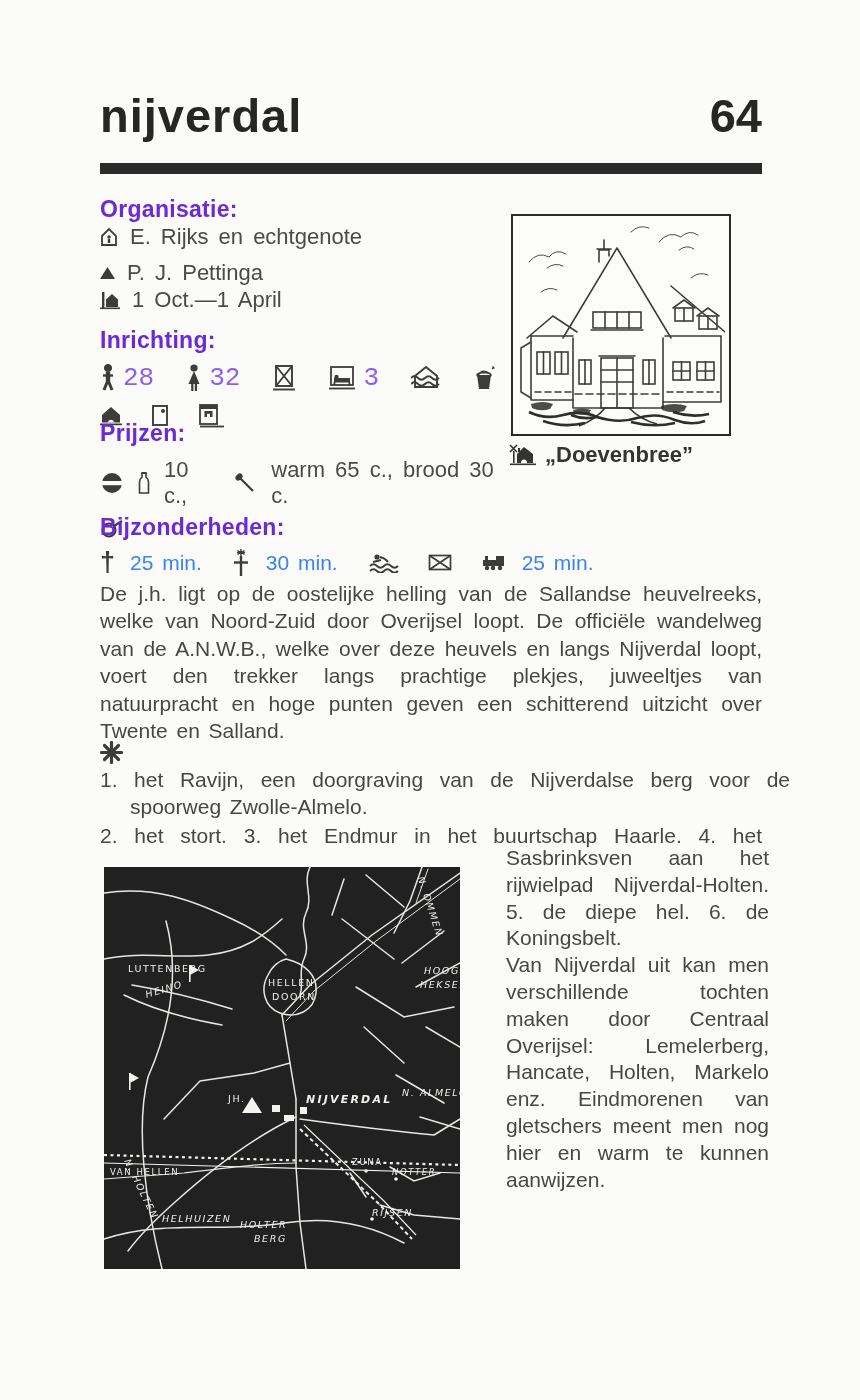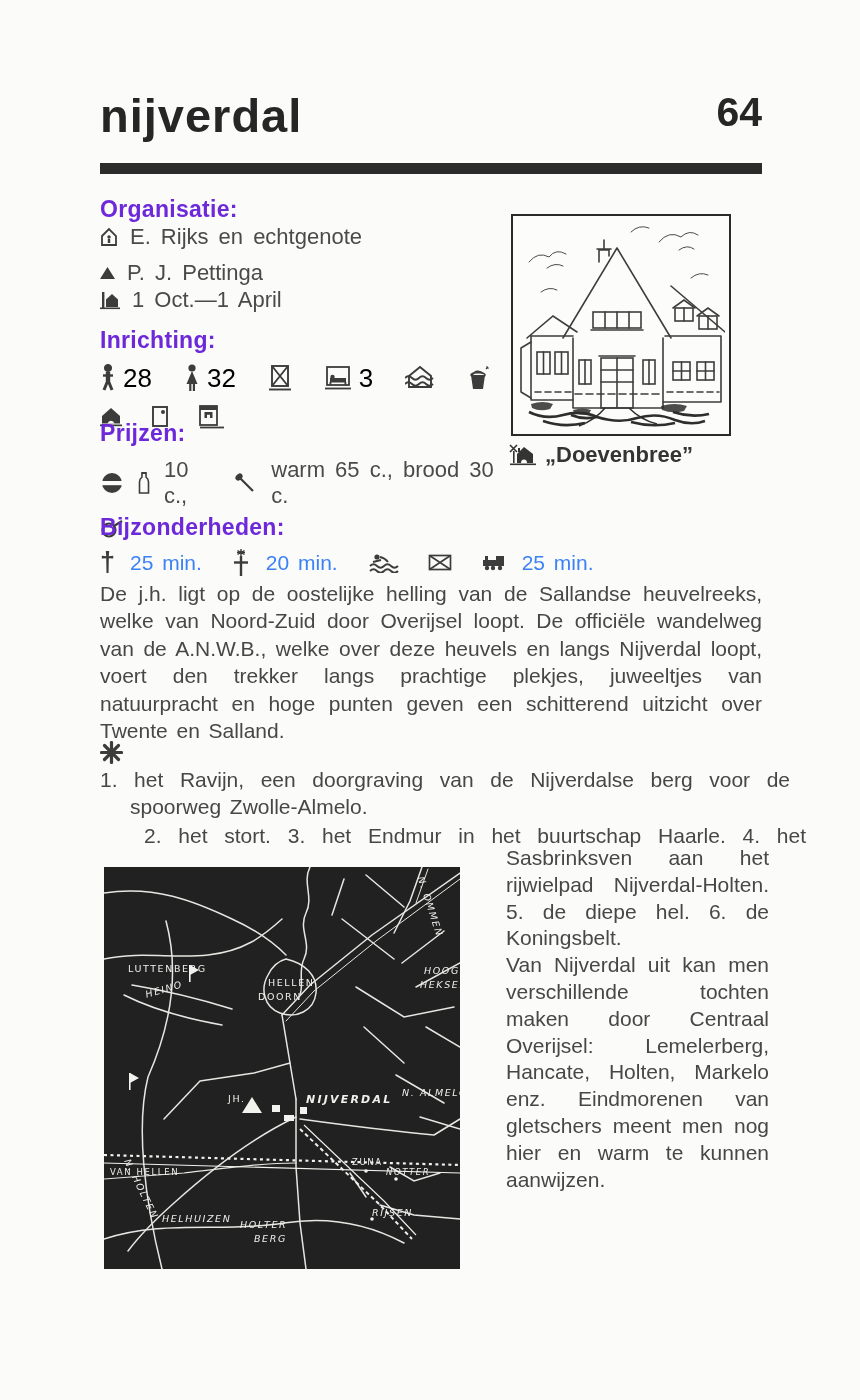--- a/index.html
+++ b/index.html
@@ -4,27 +4,27 @@
 <style>
   html,body{margin:0;padding:0;background:#fff;}
   .page{
     position:relative;width:860px;height:1400px;overflow:hidden;
     background:#fbfbf9;color:#474747;
     font-family:"Liberation Sans", sans-serif;
   }
   .abs{position:absolute;}
   .title-row{left:100px;top:92px;width:662px;display:flex;justify-content:space-between;align-items:flex-start;}
   .title{font-size:47px;font-weight:bold;letter-spacing:1px;color:#262626;line-height:1;}
-  .pagenum{font-size:41px;font-weight:bold;color:#262626;line-height:1;}
+  .pagenum{font-size:47px;font-weight:bold;color:#262626;line-height:1;}
   .rule{left:100px;top:163px;width:662px;height:11px;background:#2b2b2b;}
   .h{font-size:23px;font-weight:bold;color:#6d28d9;letter-spacing:.3px;line-height:1.2;}
   .bt{font-size:21px;line-height:27.4px;word-spacing:.14em;color:#474747;}
   .row{display:flex;align-items:center;}
   .org-row{display:flex;align-items:center;gap:12px;height:27px;font-size:22px;color:#4a4a4a;word-spacing:.18em;}
-  .cnt{font-size:26px;color:#000000;}
+  .cnt{font-size:26px;color:#8b5cf6;font-family:Liberation Mono, monospace;}
   .ic svg{display:block;}
   .ig{display:flex;align-items:center;gap:7px;}
   .caption{display:flex;align-items:center;gap:9px;font-size:22px;font-weight:600;color:#343434;}
   .just{text-align:justify;}
   .lastjust{text-align:justify;text-align-last:justify;}
   .sight1{text-indent:-30px;padding-left:30px;}
   .mapbox{left:104px;top:867px;width:356px;height:402px;background:#212121;overflow:hidden;}
   .mapbox svg{position:absolute;left:0;top:0;}
   .mlabel{
     position:absolute;color:#efefec;font-size:9.5px;letter-spacing:1.6px;
@@ -300,21 +300,21 @@
         <svg width="20" height="28" viewBox="0 0 20 28">
             <g stroke="#3c3c3c" stroke-width="2.4" fill="none">
               <path d="M10,7 L10,27"></path>
               <path d="M3,13.5 L17,13.5"></path>
             </g>
             <g stroke="#3c3c3c" stroke-width="1.4">
               <path d="M10,0 L10,7 M6.5,1.5 L13.5,5.5 M13.5,1.5 L6.5,5.5 M6,3.5 L14,3.5"></path>
             </g>
           </svg>
       </span>
-      <span class="timet">20 min.</span>
+      <span class="timet">30 min.</span>
       <span class="ic" style="margin-left:16px;">
         <svg width="30" height="20" viewBox="0 0 30 20">
             <circle cx="8" cy="4" r="2.6" fill="#3c3c3c"></circle>
             <path d="M11,4 q5,1 8,5 M12,7 L4,9" stroke="#3c3c3c" stroke-width="2" fill="none"></path>
             <g stroke="#3c3c3c" stroke-width="1.9" fill="none">
               <path d="M1,13 q3.5,-3.5 7,0 t7,0 t7,0 t7,0"></path>
               <path d="M1,18 q3.5,-3.5 7,0 t7,0 t7,0 t7,0"></path>
             </g>
           </svg>
       </span>
@@ -353,21 +353,21 @@
           <path d="M18.5,4.5 L4.5,18.5"></path>
         </g>
       </svg>
   </div>
 
   <div class="abs bt just sight1" style="left:100px;top:766px;width:660px;">
     <span>1.</span>
     <span>het Ravijn, een doorgraving van de Nijverdalse berg voor de spoorweg Zwolle-Almelo.</span>
   </div>
 
-  <div class="abs bt lastjust" style="left:100px;top:822px;width:662px;margin-left:44px;">2. het stort. 3. het Endmur in het buurtschap Haarle. 4. het</div>
+  <div class="abs bt lastjust" style="left:100px;top:822px;width:662px;">2. het stort. 3. het Endmur in het buurtschap Haarle. 4. het</div>
 
   <div class="abs mapbox">
     <svg width="356" height="402" viewBox="0 0 356 402">
       <g stroke="#e6e6e2" stroke-width="1.5" fill="none" stroke-linecap="round">
         <path d="M0,26 C50,18 90,34 128,52 C150,62 168,74 182,88"></path>
         <path d="M0,92 C36,84 70,92 104,88 C140,84 158,70 178,52"></path>
         <path d="M206,0 C198,16 210,30 202,46 C194,62 208,76 200,92 C194,104 200,116 196,128"></path>
         <path d="M356,6 L268,68 L206,118 L178,148"></path>
         <path d="M356,12 L272,74 L210,124 L182,154" stroke-width="1"></path>
         <path d="M318,0 L306,34 L290,66"></path>
@@ -404,34 +404,34 @@
           <rect x="180" y="248" width="10" height="6"></rect>
           <rect x="196" y="240" width="7" height="7"></rect>
         <circle cx="262" cy="304" r="1.8"></circle>
           <circle cx="292" cy="312" r="1.8"></circle>
           <circle cx="268" cy="352" r="1.8"></circle>
       </g>
     </svg>
     <span class="mlabel" style="left:24px;top:96px;">LUTTENBERG</span>
     <span class="mlabel ml-it" style="left:40px;top:122px;transform:rotate(-16deg);transform-origin:left top;">HEINO</span>
     <span class="mlabel" style="left:164px;top:110px;">HELLEN</span>
-    <span class="mlabel" style="left:154px;top:124px;">DOORN</span>
+    <span class="mlabel" style="left:168px;top:124px;">DOORN</span>
     <span class="mlabel ml-it" style="left:322px;top:8px;transform:rotate(72deg);transform-origin:left top;">N. OMMEN</span>
     <span class="mlabel ml-it" style="left:320px;top:98px;">HOOGE</span>
     <span class="mlabel ml-it" style="left:316px;top:112px;">HEKSEL</span>
     <span class="mlabel ml-sm" style="left:6px;top:300px;">VAN HELLEN</span>
     <span class="mlabel" style="left:124px;top:226px;">JH.</span>
     <span class="mlabel ml-big ml-it" style="left:202px;top:226px;">NIJVERDAL</span>
     <span class="mlabel ml-it" style="left:298px;top:220px;">N. ALMELO</span>
     <span class="mlabel ml-it" style="left:28px;top:290px;transform:rotate(64deg);transform-origin:left top;">N. HOLTEN</span>
     <span class="mlabel ml-it" style="left:58px;top:346px;font-style:italic;">HELHUIZEN</span>
     <span class="mlabel ml-it" style="left:136px;top:352px;">HOLTER</span>
     <span class="mlabel ml-it" style="left:150px;top:366px;">BERG</span>
     <span class="mlabel ml-sm" style="left:248px;top:290px;">ZUNA</span>
-    <span class="mlabel ml-sm ml-it" style="left:282px;top:300px;font-style:italic;">NOTTER</span>
+    <span class="mlabel ml-sm ml-it" style="left:288px;top:300px;font-style:italic;">NOTTER</span>
     <span class="mlabel ml-it" style="left:268px;top:340px;">RIJSEN</span>
   </div>
 
   <div class="abs rightcol bt" style="line-height:26.8px;">
     <p class="just">Sasbrinksven aan het rijwielpad Nijverdal-Holten. 5. de diepe hel. 6. de Koningsbelt.</p>
     <p class="just">Van Nijverdal uit kan men verschillende tochten maken door Centraal Overijsel: Lemelerberg, Hancate, Holten, Markelo enz. Eindmorenen van glet­schers meent men nog hier en warm te kunnen aanwijzen.</p>
   </div>
 
 </div>
 

